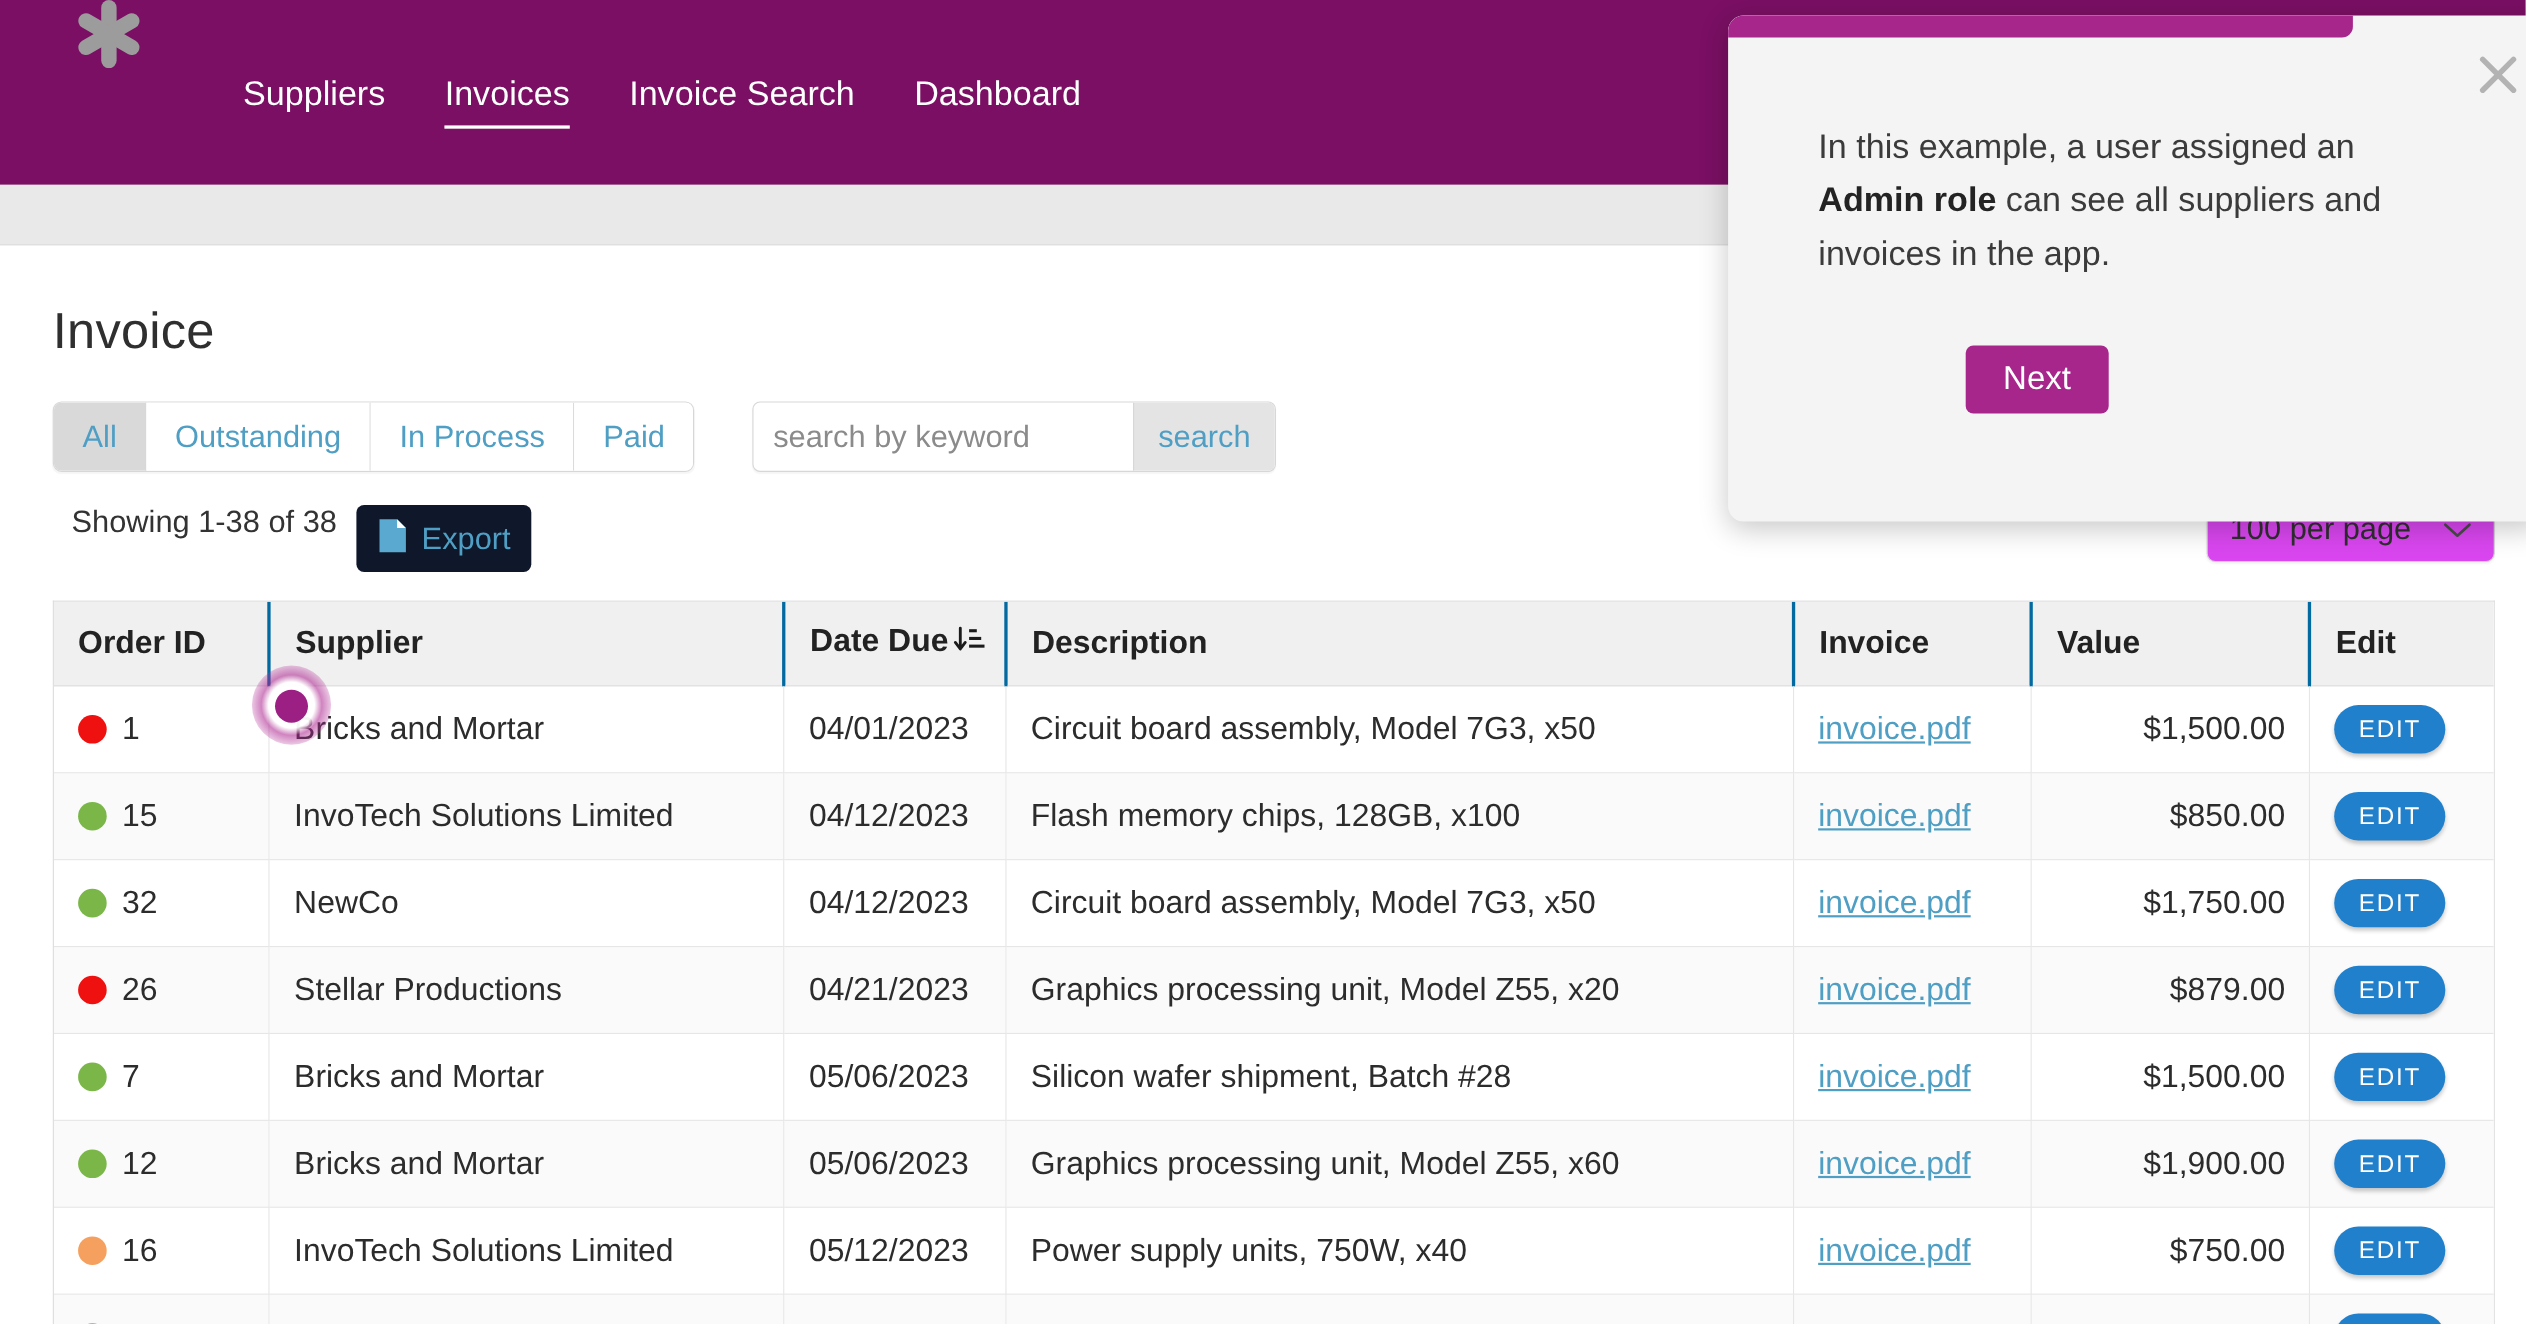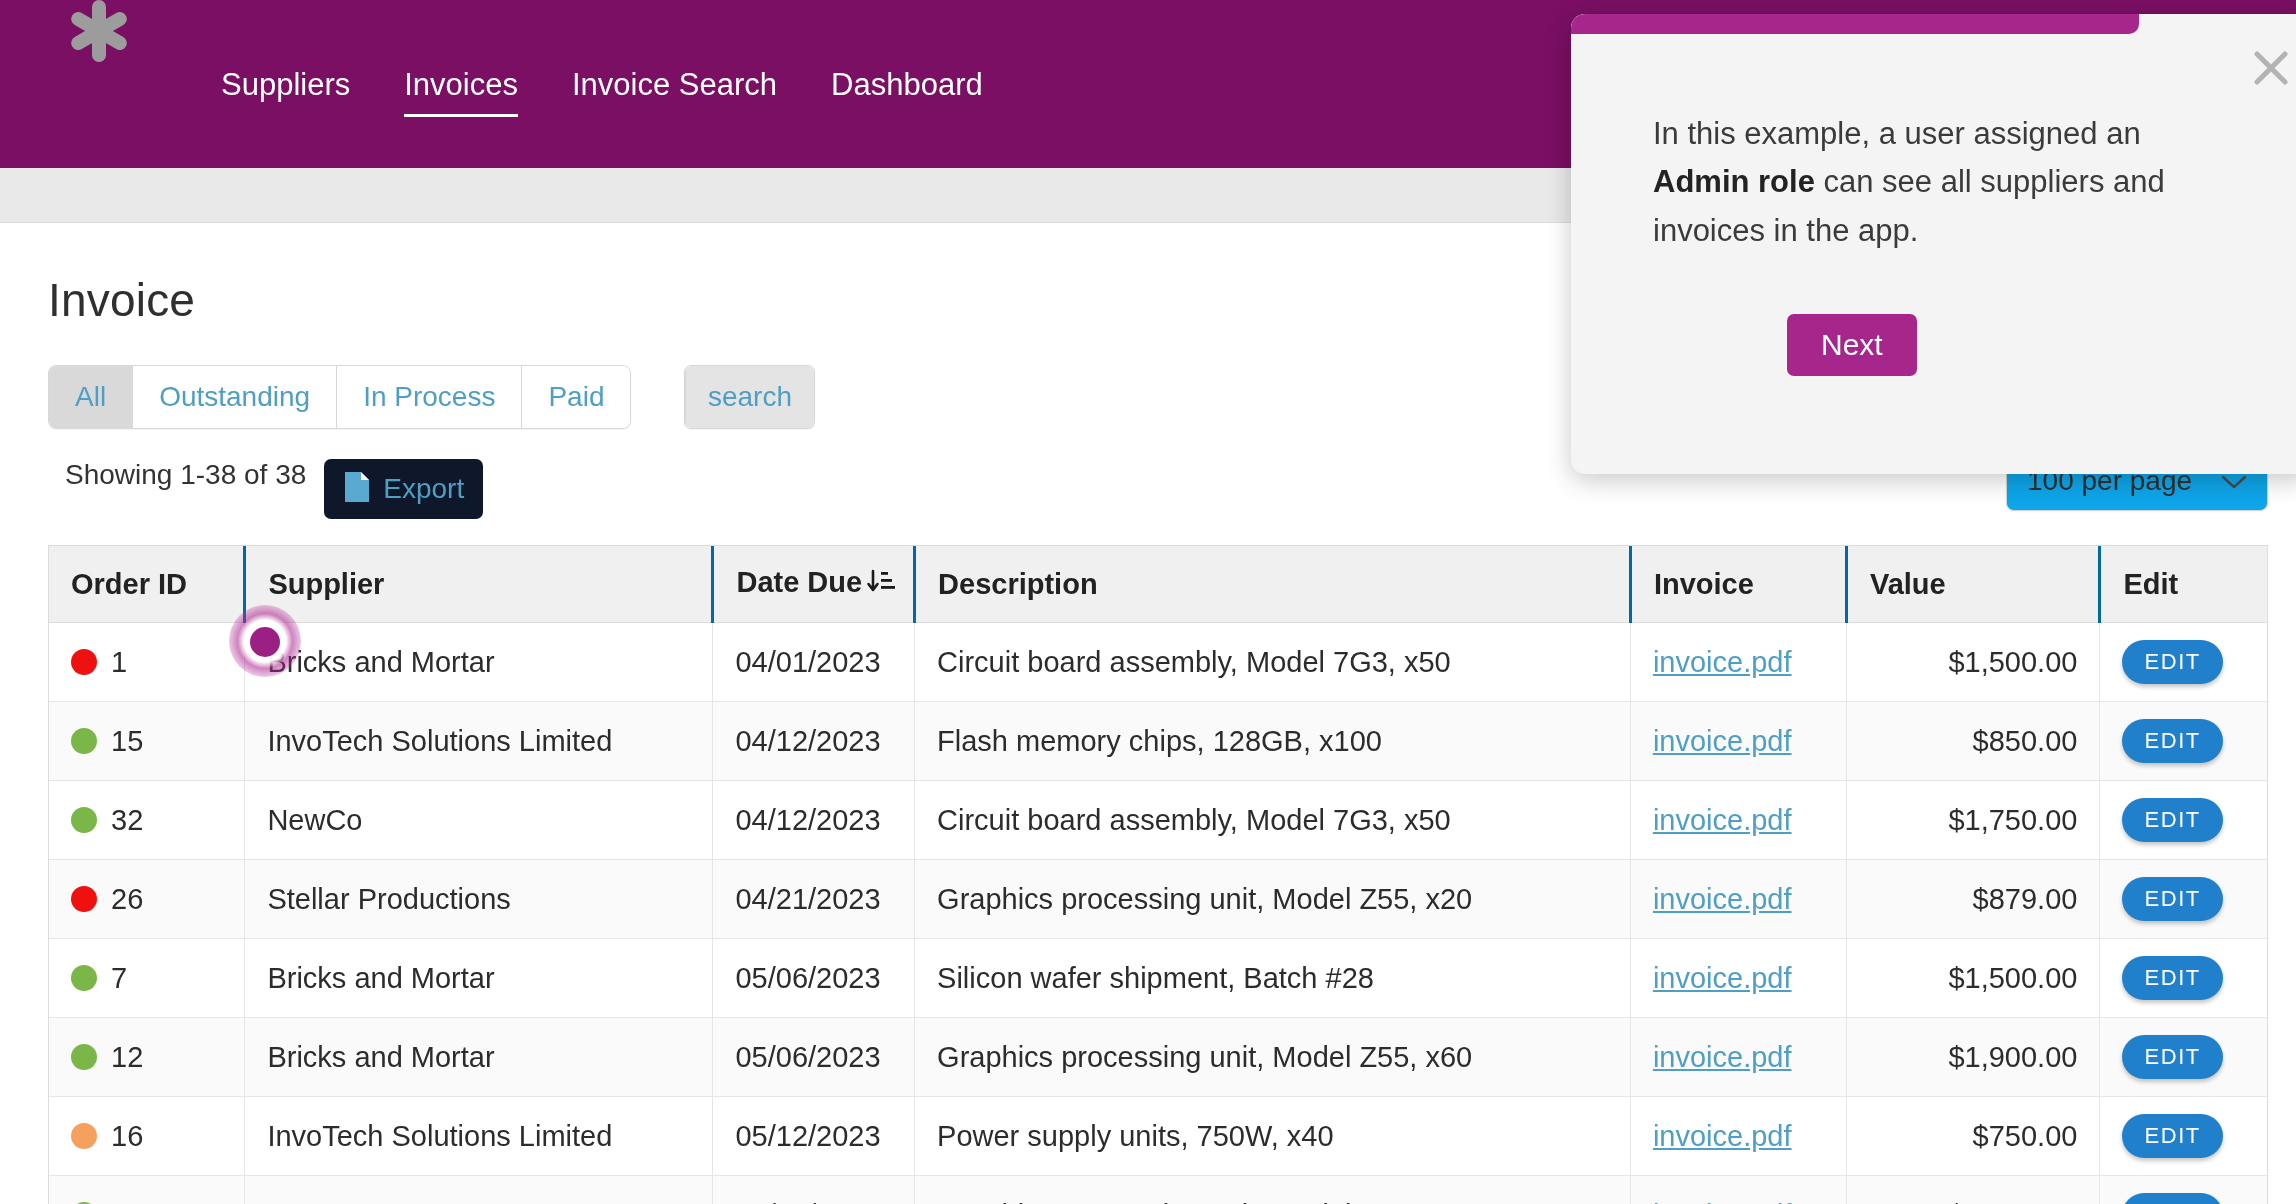--- a/index.html
+++ b/index.html
@@ -146,21 +146,21 @@
     border-radius: 7px;
     padding: 11px 19px;
     cursor: pointer;
   }
   .export-label { color: #4f9ec4; font-size: 28px; }
 
   .perpage {
     position: absolute;
     right: 28px; top: -8px;
     width: 262px;
-    background: #0ea5e9;
+    background: #d946ef;
     border: 1px solid #d4d4d4;
     border-radius: 8px;
     padding: 13px 20px;
     display: flex; align-items: center; justify-content: space-between;
     font-size: 28px; color: #2f2f2f;
     cursor: pointer;
     box-shadow: 0 1px 2px rgba(0,0,0,0.05);
   }
 
   
@@ -328,20 +328,21 @@
   <h1 class="page-title">Invoice</h1>
 
   <div class="tabgroup">
     <div class="tab active">All</div>
     <div class="tab">Outstanding</div>
     <div class="tab">In Process</div>
     <div class="tab">Paid</div>
   </div>
 
   <div class="searchrow">
+    <input type="text" placeholder="search by keyword" style="">
     <div class="searchbtn">search</div>
   </div>
 
   <div class="showrow">
     <span class="showing-text">Showing 1-38 of 38</span>
 
     <div class="exportbtn">
       <span>
         <svg width="28" height="34" viewBox="0 0 28 34">
           <path d="M2 2 h16 l8 8 v22 a0 0 0 0 1 0 0 h-24 z" fill="#5aa9d0"></path>

